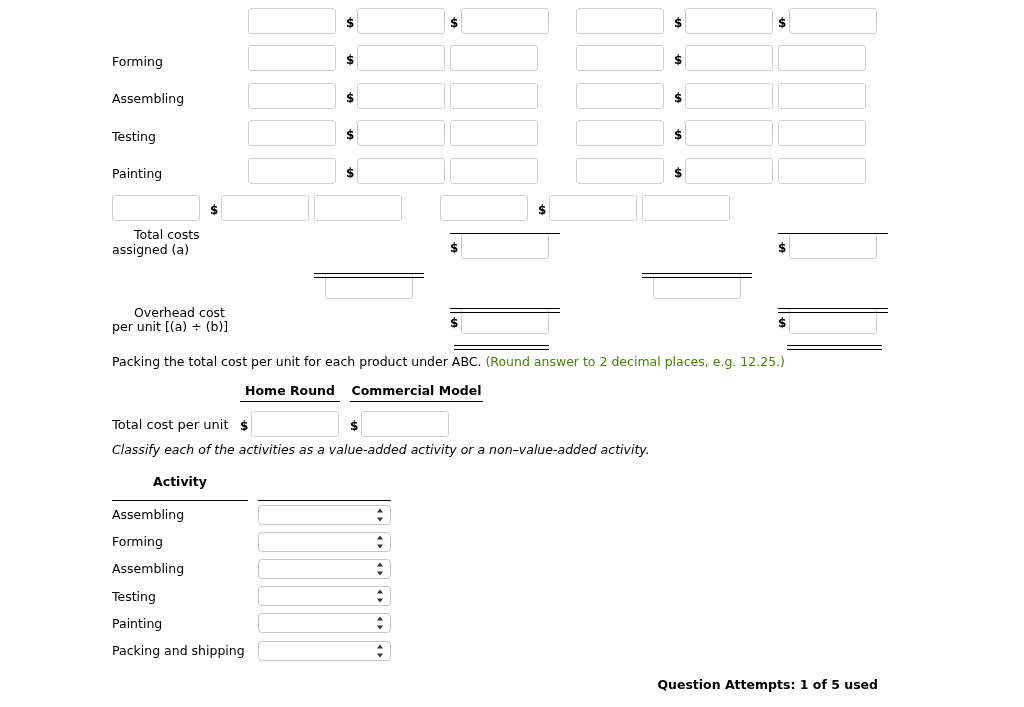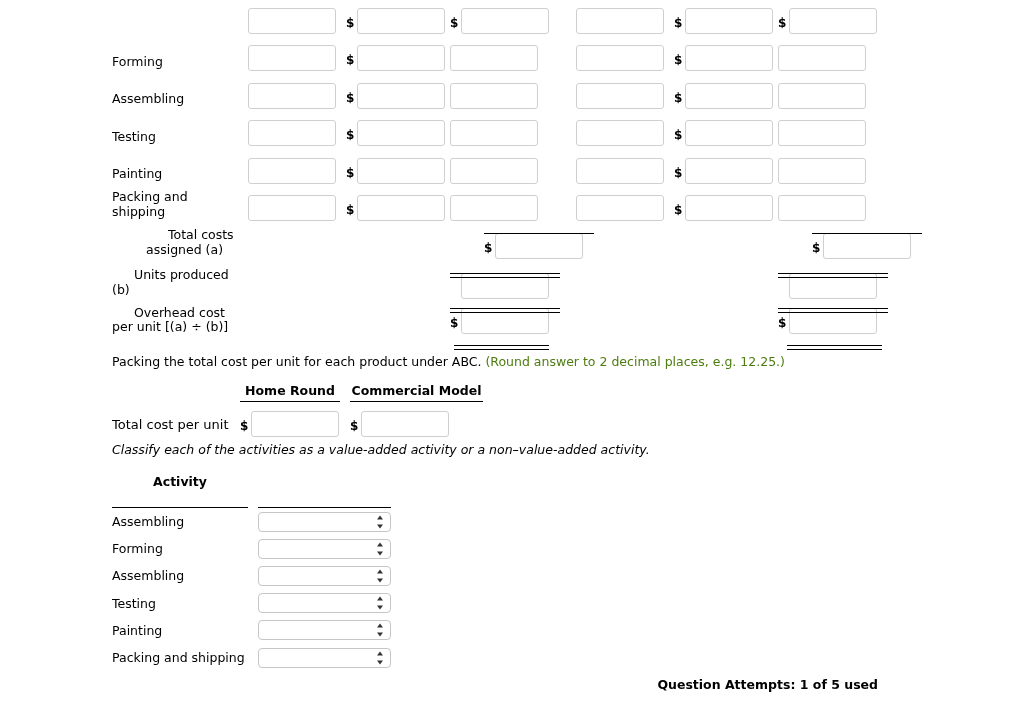--- a/index.html
+++ b/index.html
@@ -154,21 +154,21 @@
   #activity .ahdr {
     display: flex;
     align-items: flex-end;
   }
   #activity .ahdr .a-col1 {
     width: 136px;
     flex: none;
     font-weight: bold;
     font-size: 12.5px;
     text-align: center;
-    padding-bottom: 18px;
+    padding-bottom: 11px;
     border-bottom: 1.6px solid #000;
   }
   #activity .ahdr .a-gap { width: 10px; flex: none; }
   #activity .ahdr .a-col2 {
     width: 133px;
     flex: none;
     padding-bottom: 3px;
     border-bottom: 1.6px solid #000;
     height: 16px;
   }
@@ -346,66 +346,62 @@
     <div class="cell c-amt">
       <span class="dollar">$</span>
       <input class="tbox" type="text" style="">
     </div>
     <div class="cell c-tot">
       <input class="tbox" type="text" style="">
     </div>
   </div>
 
   <div class="abc-row">
-    <div class="abc-label">Packing and
-shipping</div>
-    <div class="cell c-qty">
-      <input class="tbox" type="text" style="">
-    </div>
-    <div class="cell c-amt">
-      <span class="dollar">$</span>
-      <input class="tbox" type="text" style="">
-    </div>
-    <div class="cell c-tot">
-      <input class="tbox" type="text" style="">
-    </div>
-    <div class="cell c-qty">
-      <input class="tbox" type="text" style="">
-    </div>
-    <div class="cell c-amt">
-      <span class="dollar">$</span>
-      <input class="tbox" type="text" style="">
-    </div>
-    <div class="cell c-tot">
-      <input class="tbox" type="text" style="">
-    </div>
-  </div>
-
-  <div class="abc-row" style="height:38px;margin-left:34px;">
+    <div class="cell c-qty">
+      <input class="tbox" type="text" style="">
+    </div>
+    <div class="cell c-amt">
+      <span class="dollar">$</span>
+      <input class="tbox" type="text" style="">
+    </div>
+    <div class="cell c-tot">
+      <input class="tbox" type="text" style="">
+    </div>
+    <div class="cell c-qty">
+      <input class="tbox" type="text" style="">
+    </div>
+    <div class="cell c-amt">
+      <span class="dollar">$</span>
+      <input class="tbox" type="text" style="">
+    </div>
+    <div class="cell c-tot">
+      <input class="tbox" type="text" style="">
+    </div>
+  </div>
+
+  <div class="abc-row" style="height:38px;">
     <div class="abc-label indent">Total costs
 assigned (a)</div>
     <div class="cell c-qty"></div>
     <div class="cell c-amt"></div>
     <div class="cell c-tot sub-cell">
       <div class="topline"></div>
       <span class="dollar">$</span>
       <input class="tbox" type="text" style="">
     </div>
     <div class="cell c-qty"></div>
     <div class="cell c-amt"></div>
     <div class="cell c-tot sub-cell">
       <div class="topline"></div>
       <span class="dollar">$</span>
       <input class="tbox" type="text" style="">
     </div>
   </div>
 
   <div class="abc-row" style="height:40px;">
-    <div class="abc-label indent">Units produced
-(b)</div>
     <div class="cell c-qty"></div>
     <div class="cell c-amt"></div>
     <div class="cell c-tot sub-cell">
       <div class="dblline"></div>
       <span class="dollar" style="visibility:hidden;">$</span>
       <input class="tbox" type="text" style="">
     </div>
     <div class="cell c-qty"></div>
     <div class="cell c-amt"></div>
     <div class="cell c-tot sub-cell">

